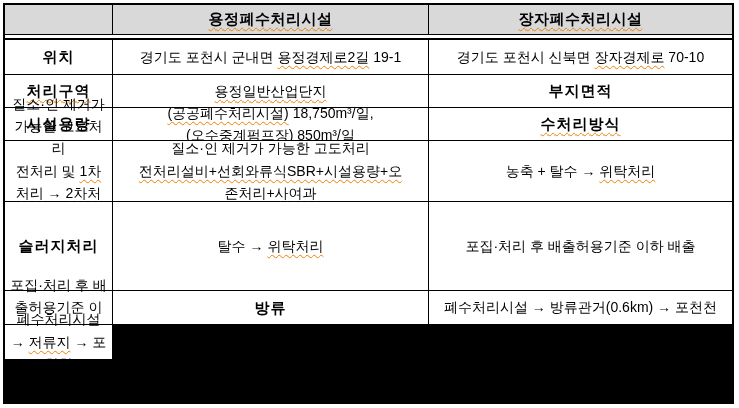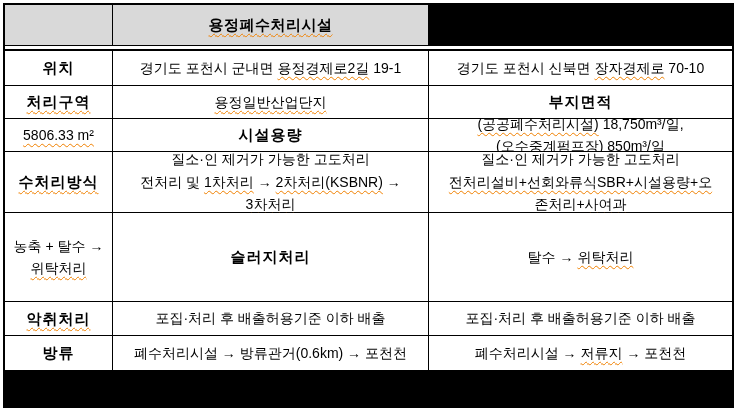--- a/index.html
+++ b/index.html
@@ -15,21 +15,21 @@
     color:#000;
   }
   .frame{
     width:727px;margin:3px;border:2px solid var(--bd);background:#fff;
   }
   .header-row{
     display:grid;grid-template-columns:107px 315px 303px;gap:1px;
     background:var(--bd);border-bottom:1px solid var(--bd);
   }
   .hc{
-    background:var(--hbg);height:40px;
+    background:var(--hbg);height:29px;
     display:flex;align-items:center;justify-content:center;
     font-weight:bold;font-size:15px;letter-spacing:0.5px;
   }
   .gap{height:3px;background:#fff;border-bottom:2px solid var(--bd);}
   .body-grid{
     display:grid;grid-template-columns:107px 315px 303px;
     grid-template-rows:34px 32px 32px 60px 88px 33px 34px 42px;
     gap:1px;background:var(--bd);
   }
   .c{
@@ -50,52 +50,53 @@
 </head>
 <body>
 
 <div class="frame">
 
   <div class="header-row">
     <div class="hc"></div>
     <div class="hc">
         <span><span class="sq">용정폐수처리시설</span></span>
       </div>
+    <div class="hc">
+        <span><span class="sq">장자폐수처리시설</span></span>
+      </div>
   </div>
 
   <div class="gap"></div>
 
   <div class="body-grid">
     <div class="c lab"><span><span>위치</span></span></div>
     <div class="c"><span><span>경기도 포천시 군내면 </span><span class="sq">용정경제로2길</span><span> 19-1</span></span></div>
     <div class="c"><span><span>경기도 포천시 신북면 </span><span class="sq">장자경제로</span><span> 70-10</span></span></div>
 
     <div class="c lab"><span><span class="sq">처리구역</span></span></div>
     <div class="c"><span><span class="sq">용정일반산업단지</span></span></div>
 
     <div class="c lab"><span><span>부지면적</span></span></div>
-    <div class="c"><span><span class="sq">5806.33 m²</span></span></div>
 
     <div class="c lab"><span><span>시설용량</span></span></div>
     <div class="c"><span><span class="sq">(공공폐수처리시설)</span><span> 18,750m³/일,
 </span><span class="sq">(오수중계펌프장)</span><span> 850m³/일</span></span></div>
 
     <div class="c lab"><span><span class="sq">수처리방식</span></span></div>
     <div class="c"><span><span>질소·인 제거가 가능한 고도처리
 전처리 및 </span><span class="sq">1차처리</span><span> → </span><span class="sq">2차처리(KSBNR)</span><span> →
 </span><span class="sq">3차처리</span></span></div>
     <div class="c"><span><span>질소·인 제거가 가능한 고도처리
 </span><span class="sq">전처리설비+선회와류식SBR+시설용량+오</span><span>
 존처리+</span><span class="sq">사여과</span></span></div>
 
     <div class="c"><span><span>농축 + 탈수 → </span><span class="sq">위탁처리</span></span></div>
     <div class="c lab"><span><span>슬러지처리</span></span></div>
     <div class="c"><span><span>탈수 → </span><span class="sq">위탁처리</span></span></div>
 
-    <div class="c lab"><span><span class="sq">악취처리</span></span></div>
     <div class="c"><span><span>포집·처리 후 배출허용기준 이하 배출</span></span></div>
     <div class="c"><span><span>포집·처리 후 배출허용기준 이하 배출</span></span></div>
 
     <div class="c lab"><span><span>방류</span></span></div>
     <div class="c"><span><span>폐수처리시설 → 방류관거(0.6km) → 포천천</span></span></div>
     <div class="c"><span><span>폐수처리시설 → </span><span class="sq">저류지</span><span> → 포천천</span></span></div>
   </div>
 
 </div>
 

